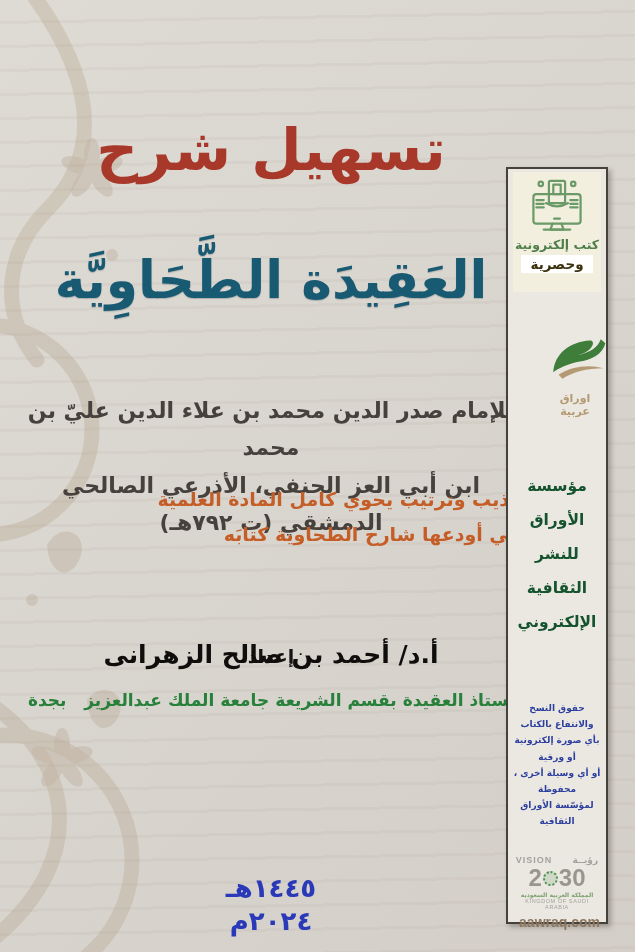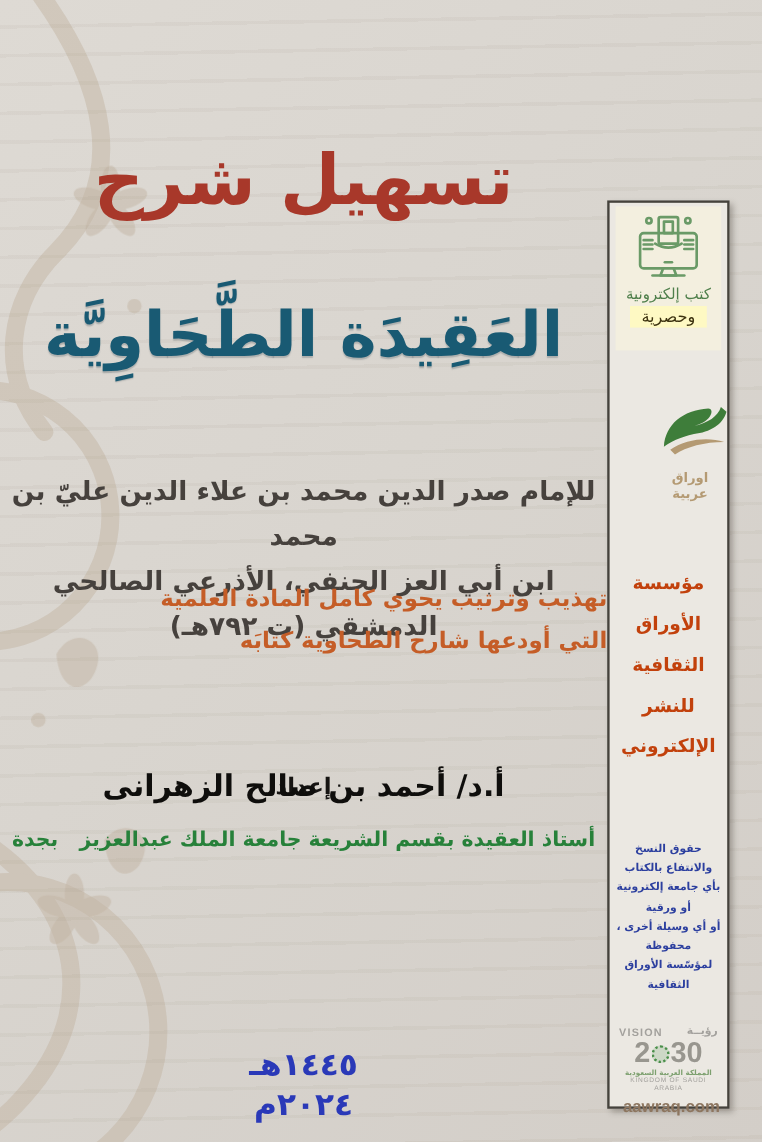--- a/index.html
+++ b/index.html
@@ -12,21 +12,21 @@
     overflow:hidden;
     font-family:"DejaVu Sans",sans-serif;
   }
   .texture{
     position:absolute;inset:0;
     background:repeating-linear-gradient(179deg,rgba(150,138,118,0) 0 21px,rgba(150,138,118,.07) 21px 24px);
     pointer-events:none;
   }
   .arabesque{position:absolute;left:-8px;top:0;width:175px;height:952px;}
 
-  .main{position:absolute;left:0;top:0;width:506px;height:100%;text-align:center;}
+  .main{position:absolute;left:0;top:0;width:506px;height:100%;text-align:center;padding-left:12px;}
   .supertitle{
     position:absolute;top:116px;width:100%;
     font-size:58px;font-weight:bold;color:#a8382a;
     letter-spacing:-1px;
   }
   .title{
     position:absolute;top:240px;width:100%;
     font-size:52px;line-height:1.55;font-weight:bold;color:#195a73;
     text-shadow:0 1px 1px rgba(40,60,70,.25);
   }
@@ -50,30 +50,30 @@
     position:absolute;left:506px;top:167px;width:102px;height:757px;
     background:#ebe8e2;
     border:2px solid #45423c;box-sizing:border-box;
     box-shadow:3px 3px 5px rgba(60,55,45,.35);
   }
   .ebooks{
     position:absolute;top:3px;left:5px;right:5px;height:120px;
     background:#f3efdf;text-align:center;
   }
   .ebooks svg{margin-top:6px;}
-  .ebooks-line1{font-size:12.5px;font-weight:normal;color:#4f7f4b;line-height:1.1;}
+  .ebooks-line1{font-size:12.5px;font-weight:bold;color:#4f7f4b;line-height:1.1;}
   .ebooks-line2{
-    display:inline-block;background:#fef9c3;color:#3d3310;
-    font-weight:normal;font-size:13.5px;padding:1px 9px;margin-top:3px;
+    display:inline-block;background:#ffffff;color:#3d3310;
+    font-weight:bold;font-size:13.5px;padding:1px 9px;margin-top:3px;
   }
   .awraq{position:absolute;top:162px;left:0;right:0;text-align:center;padding-left:36px;}
   .awraq-text{font-size:11px;font-weight:bold;color:#b49a73;margin-top:1px;}
   .foundation{
     position:absolute;top:300px;left:0;right:0;text-align:center;
-    font-size:15.5px;font-weight:bold;color:#c2410c;line-height:2.2;
+    font-size:15.5px;font-weight:bold;color:#14532d;line-height:2.2;
   }
   .copyright{
     position:absolute;top:531px;left:3px;right:3px;text-align:center;
     font-size:9px;font-weight:bold;color:#2c3f9f;line-height:1.8;
   }
   .vision{position:absolute;top:686px;left:6px;right:6px;text-align:center;}
   .vision-line1{
     display:flex;justify-content:center;align-items:center;gap:20px;
     font-size:9px;color:#a3a19d;letter-spacing:1px;font-weight:bold;
     font-family:"Liberation Sans",sans-serif;
@@ -171,28 +171,28 @@
       <svg width="66" height="56" viewBox="0 0 100 84" aria-hidden="true">
         <path d="M14,62 C16,34 38,16 70,14 C74,14 76,18 72,24 C68,30 60,34 52,36 C70,32 82,24 86,12 L93,18 C89,34 72,44 52,46 C34,50 22,56 14,62 Z" fill="#3e7d3a"></path>
         <path d="M22,66 C42,52 70,50 90,56 C66,56 42,62 28,72 Z" fill="#b49a73"></path>
       </svg>
       <div class="awraq-text" dir="rtl">اوراق عربية</div>
     </div>
 
     <div class="foundation" dir="rtl">
       <div>مؤسسة</div>
       <div>الأوراق</div>
+      <div>للنشر</div>
       <div>الثقافية</div>
-      <div>للنشر</div>
       <div>الإلكتروني</div>
     </div>
 
     <div class="copyright" dir="rtl">
       <div>حقوق النسخ والانتفاع بالكتاب</div>
-      <div>بأي جامعة إلكترونية أو ورقية</div>
+      <div>بأي صورة إلكترونية أو ورقية</div>
       <div>أو أي وسيلة أخرى ، محفوظة</div>
       <div>لمؤسّسة الأوراق الثقافية</div>
     </div>
 
     <div class="vision">
       <div class="vision-line1">
         <span>VISION</span>
         <span class="ar">رؤيــة</span>
       </div>
       <div class="vision-2030">

